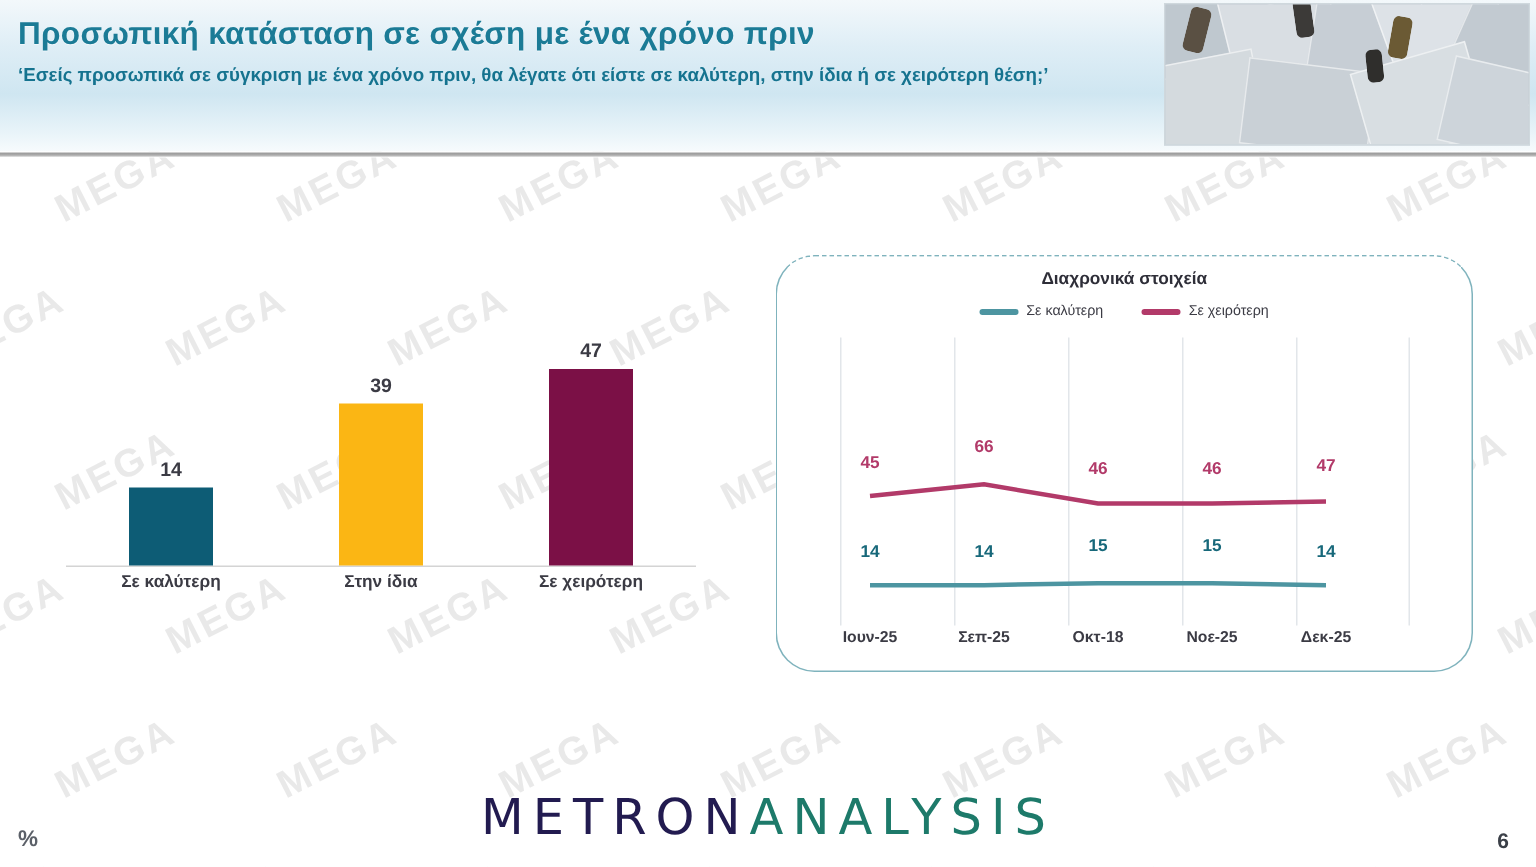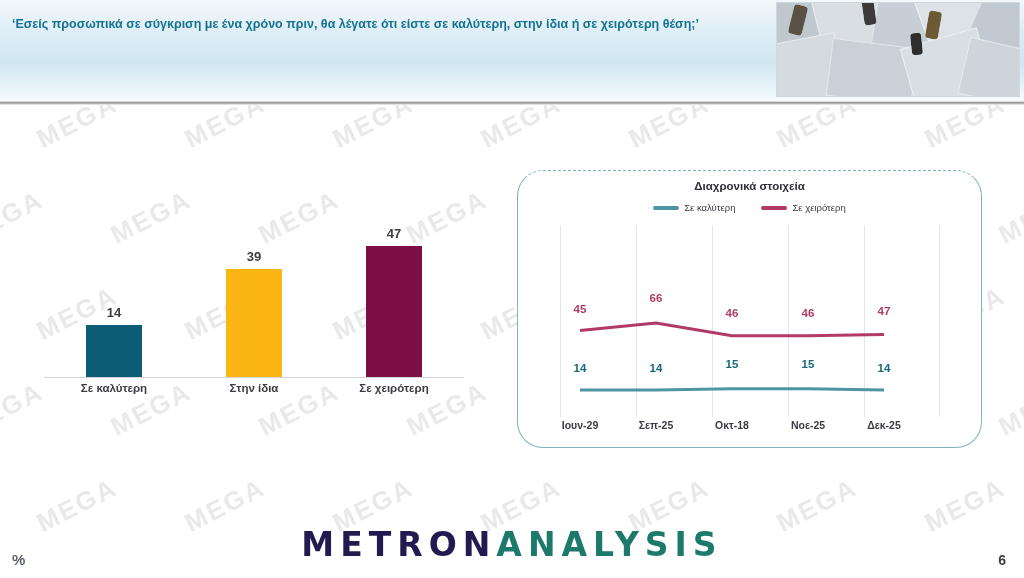--- a/index.html
+++ b/index.html
@@ -237,21 +237,21 @@
   
   #footer-logo {
     position: absolute;
     left: 0; right: 0;
     bottom: 14px;
     text-align: center;
     z-index: 8;
     font-family: "DejaVu Sans", sans-serif;
     font-size: 33px;
     letter-spacing: 6px;
-    font-weight: 700;
+    font-weight: 400;
     white-space: nowrap;
   }
   #footer-logo .metron { color: #221b50; }
   #footer-logo .analysis { color: #1d7a6a; }
 
   #pct-mark {
     position: absolute;
     left: 12px;
     bottom: 10px;
     font-size: 15px;
@@ -325,20 +325,21 @@
       <span class="wm" style="left: 256px; top: 586px;">MEGA</span>
       <span class="wm" style="left: 404px; top: 586px;">MEGA</span>
       <span class="wm" style="left: 552px; top: 586px;">MEGA</span>
       <span class="wm" style="left: 700px; top: 586px;">MEGA</span>
       <span class="wm" style="left: 848px; top: 586px;">MEGA</span>
       <span class="wm" style="left: 996px; top: 586px;">MEGA</span>
     </div>
 
   <div id="header">
     <div id="title-block">
+      <div id="slide-title">Προσωπική κατάσταση σε σχέση με ένα χρόνο πριν</div>
       <div id="slide-subtitle">‘Εσείς προσωπικά σε σύγκριση με ένα χρόνο πριν, θα λέγατε ότι είστε σε καλύτερη, στην ίδια ή σε χειρότερη θέση;’</div>
     </div>
 
     <div id="forum-logo">
       <div class="facets">
         <span style="left:-20px;top:-14px;width:86px;height:70px;transform:rotate(18deg);background:#bfc8cf;"></span>
         <span style="left:40px;top:-24px;width:74px;height:84px;transform:rotate(-14deg);background:#d9dee3;"></span>
         <span style="left:96px;top:-18px;width:70px;height:96px;transform:rotate(9deg);background:#c7ced5;"></span>
         <span style="left:146px;top:-22px;width:80px;height:78px;transform:rotate(-20deg);background:#dde2e7;"></span>
         <span style="left:196px;top:-10px;width:72px;height:70px;transform:rotate(24deg);background:#c2cad1;"></span>
@@ -417,21 +418,21 @@
       <div class="pt-label" style="left:324px;top:80px;color:#b23a69;">47</div>
 
       <div class="pt-label" style="left:20px;top:137px;color:#17687a;">14</div>
       <div class="pt-label" style="left:96px;top:137px;color:#17687a;">14</div>
       <div class="pt-label" style="left:172px;top:133px;color:#17687a;">15</div>
       <div class="pt-label" style="left:248px;top:133px;color:#17687a;">15</div>
       <div class="pt-label" style="left:324px;top:137px;color:#17687a;">14</div>
     </div>
 
     <div id="line-axis">
-      <div class="line-axis-label" style="left:20px;">Ιουν-29</div>
+      <div class="line-axis-label" style="left:20px;">Ιουν-25</div>
       <div class="line-axis-label" style="left:96px;">Σεπ-25</div>
       <div class="line-axis-label" style="left:172px;">Οκτ-18</div>
       <div class="line-axis-label" style="left:248px;">Νοε-25</div>
       <div class="line-axis-label" style="left:324px;">Δεκ-25</div>
     </div>
   </div>
 
   <div id="footer-logo"><span class="metron">METRON</span><span class="analysis">ANALYSIS</span></div>
 
   <div id="pct-mark">%</div>

